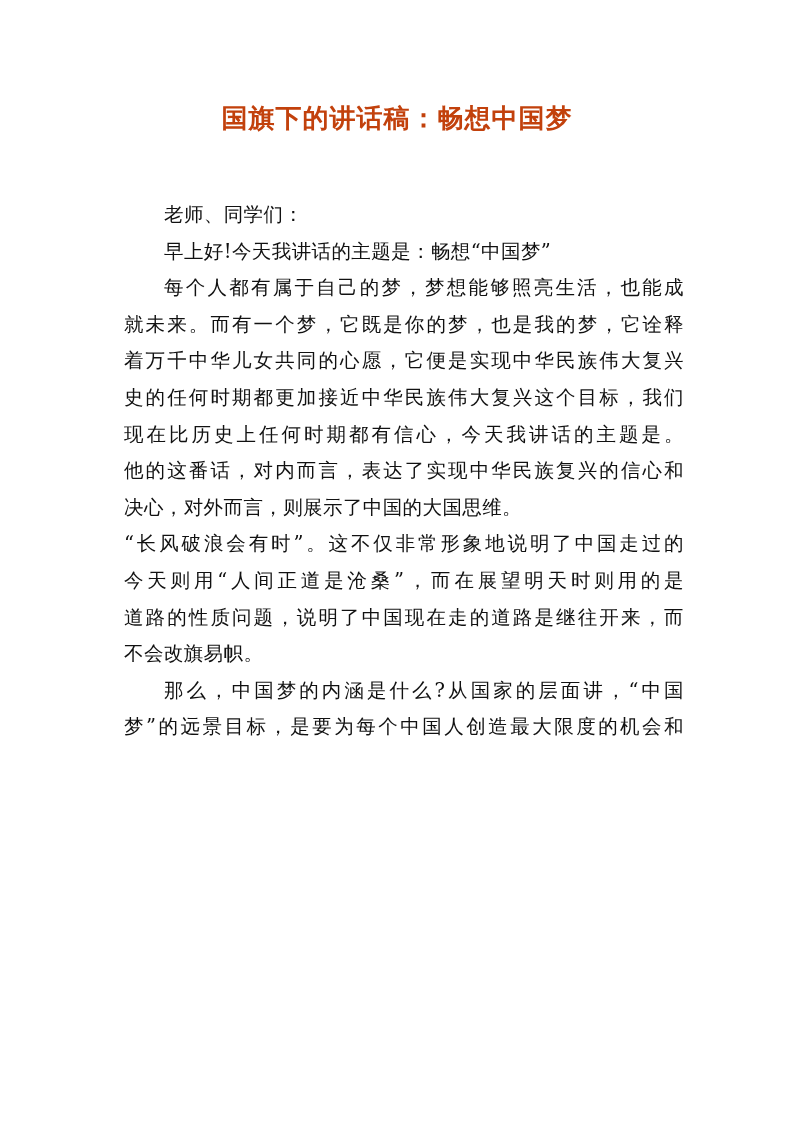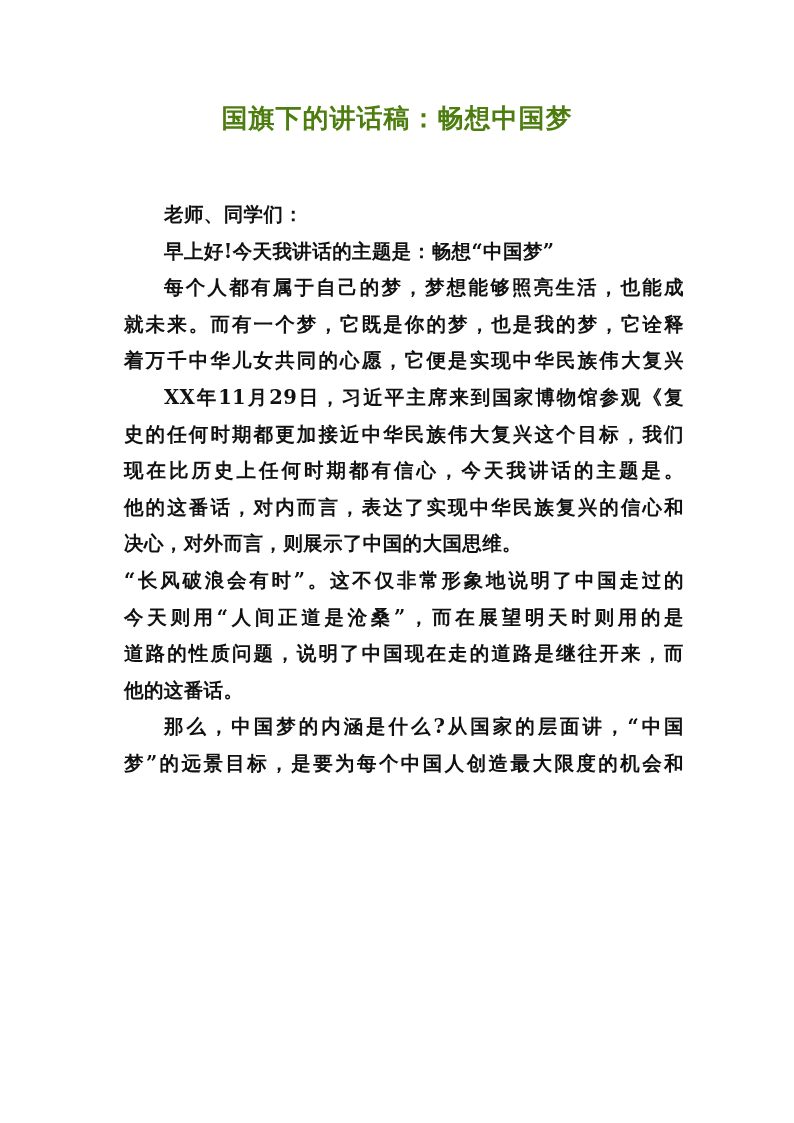--- a/index.html
+++ b/index.html
@@ -1,42 +1,41 @@
 <!DOCTYPE html>
 <html><head>
 <meta charset="utf-8">
 <style>
   html, body { margin: 0; padding: 0; background: #ffffff; }
   body { width: 794px; height: 1123px; position: relative; overflow: hidden;
          font-family: "DejaVu Serif", "Liberation Serif", serif; color: #111; }
   .title { position: absolute; top: 98px; left: 0; width: 794px; text-align: center;
            font-family: "DejaVu Sans", "Liberation Sans", sans-serif;
-           font-weight: bold; font-size: 26px; line-height: 40px; color: #4d7c0f; letter-spacing: 1px; }
-  .body { position: absolute; top: 197px; left: 124px; width: 560px; font-weight: bold; }
+           font-weight: bold; font-size: 26px; line-height: 40px; color: #c2410c; letter-spacing: 1px; }
+  .body { position: absolute; top: 197px; left: 124px; width: 560px; }
   .line { height: 36.6px; line-height: 36.6px; font-size: 19.5px; white-space: nowrap;
           text-align: justify; text-align-last: justify; letter-spacing: 0.4px; }
   .line.last { text-align-last: left; }
   .line.indent { padding-left: 40px; }
 </style>
 </head>
 <body>
 
 <div>
   <div class="title">国旗下的讲话稿：畅想中国梦</div>
   <div class="body" id="body">
       <div class="line indent last">老师、同学们：</div>
       <div class="line indent last">早上好!今天我讲话的主题是：畅想“中国梦”</div>
       <div class="line indent">每个人都有属于自己的梦，梦想能够照亮生活，也能成</div>
       <div class="line">就未来。而有一个梦，它既是你的梦，也是我的梦，它诠释</div>
       <div class="line">着万千中华儿女共同的心愿，它便是实现中华民族伟大复兴</div>
-      <div class="line indent">XX年11月29日，习近平主席来到国家博物馆参观《复</div>
       <div class="line">史的任何时期都更加接近中华民族伟大复兴这个目标，我们</div>
       <div class="line">现在比历史上任何时期都有信心，今天我讲话的主题是。</div>
       <div class="line">他的这番话，对内而言，表达了实现中华民族复兴的信心和</div>
       <div class="line last">决心，对外而言，则展示了中国的大国思维。</div>
       <div class="line">“长风破浪会有时”。这不仅非常形象地说明了中国走过的</div>
       <div class="line">今天则用“人间正道是沧桑”，而在展望明天时则用的是</div>
       <div class="line">道路的性质问题，说明了中国现在走的道路是继往开来，而</div>
-      <div class="line last">他的这番话。</div>
+      <div class="line last">不会改旗易帜。</div>
       <div class="line indent">那么，中国梦的内涵是什么?从国家的层面讲，“中国</div>
       <div class="line">梦”的远景目标，是要为每个中国人创造最大限度的机会和</div>
     </div>
 </div>
 
 </body></html>

